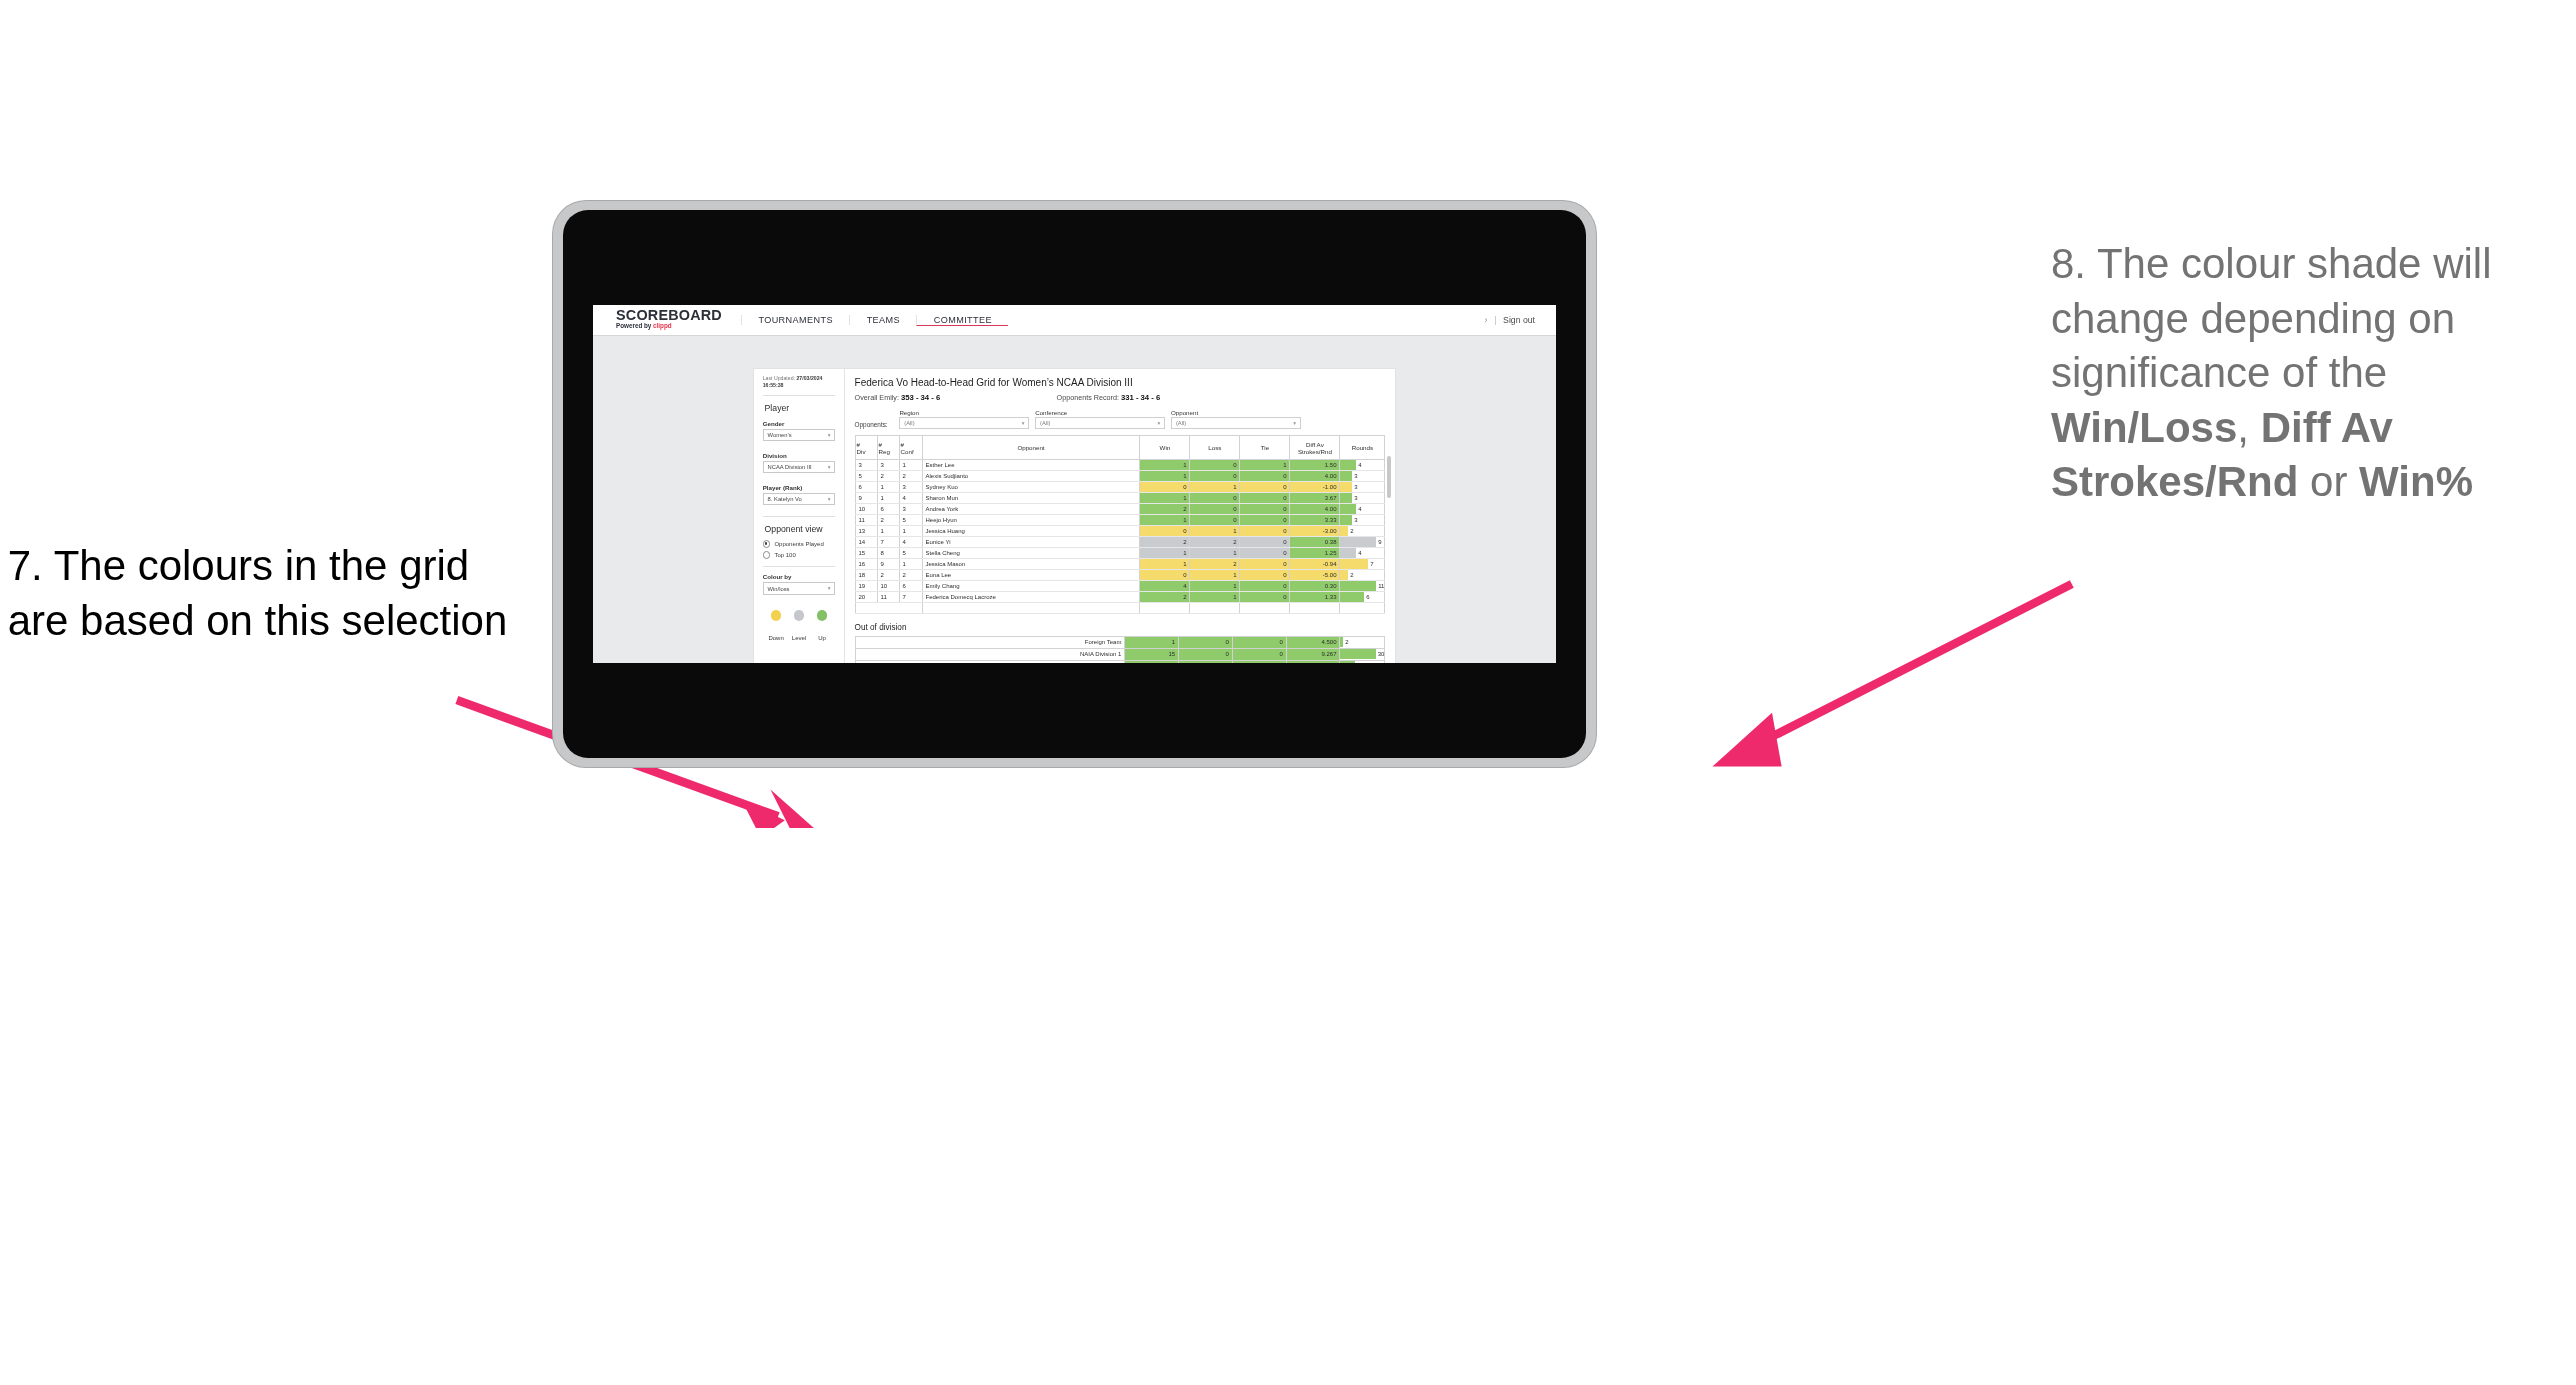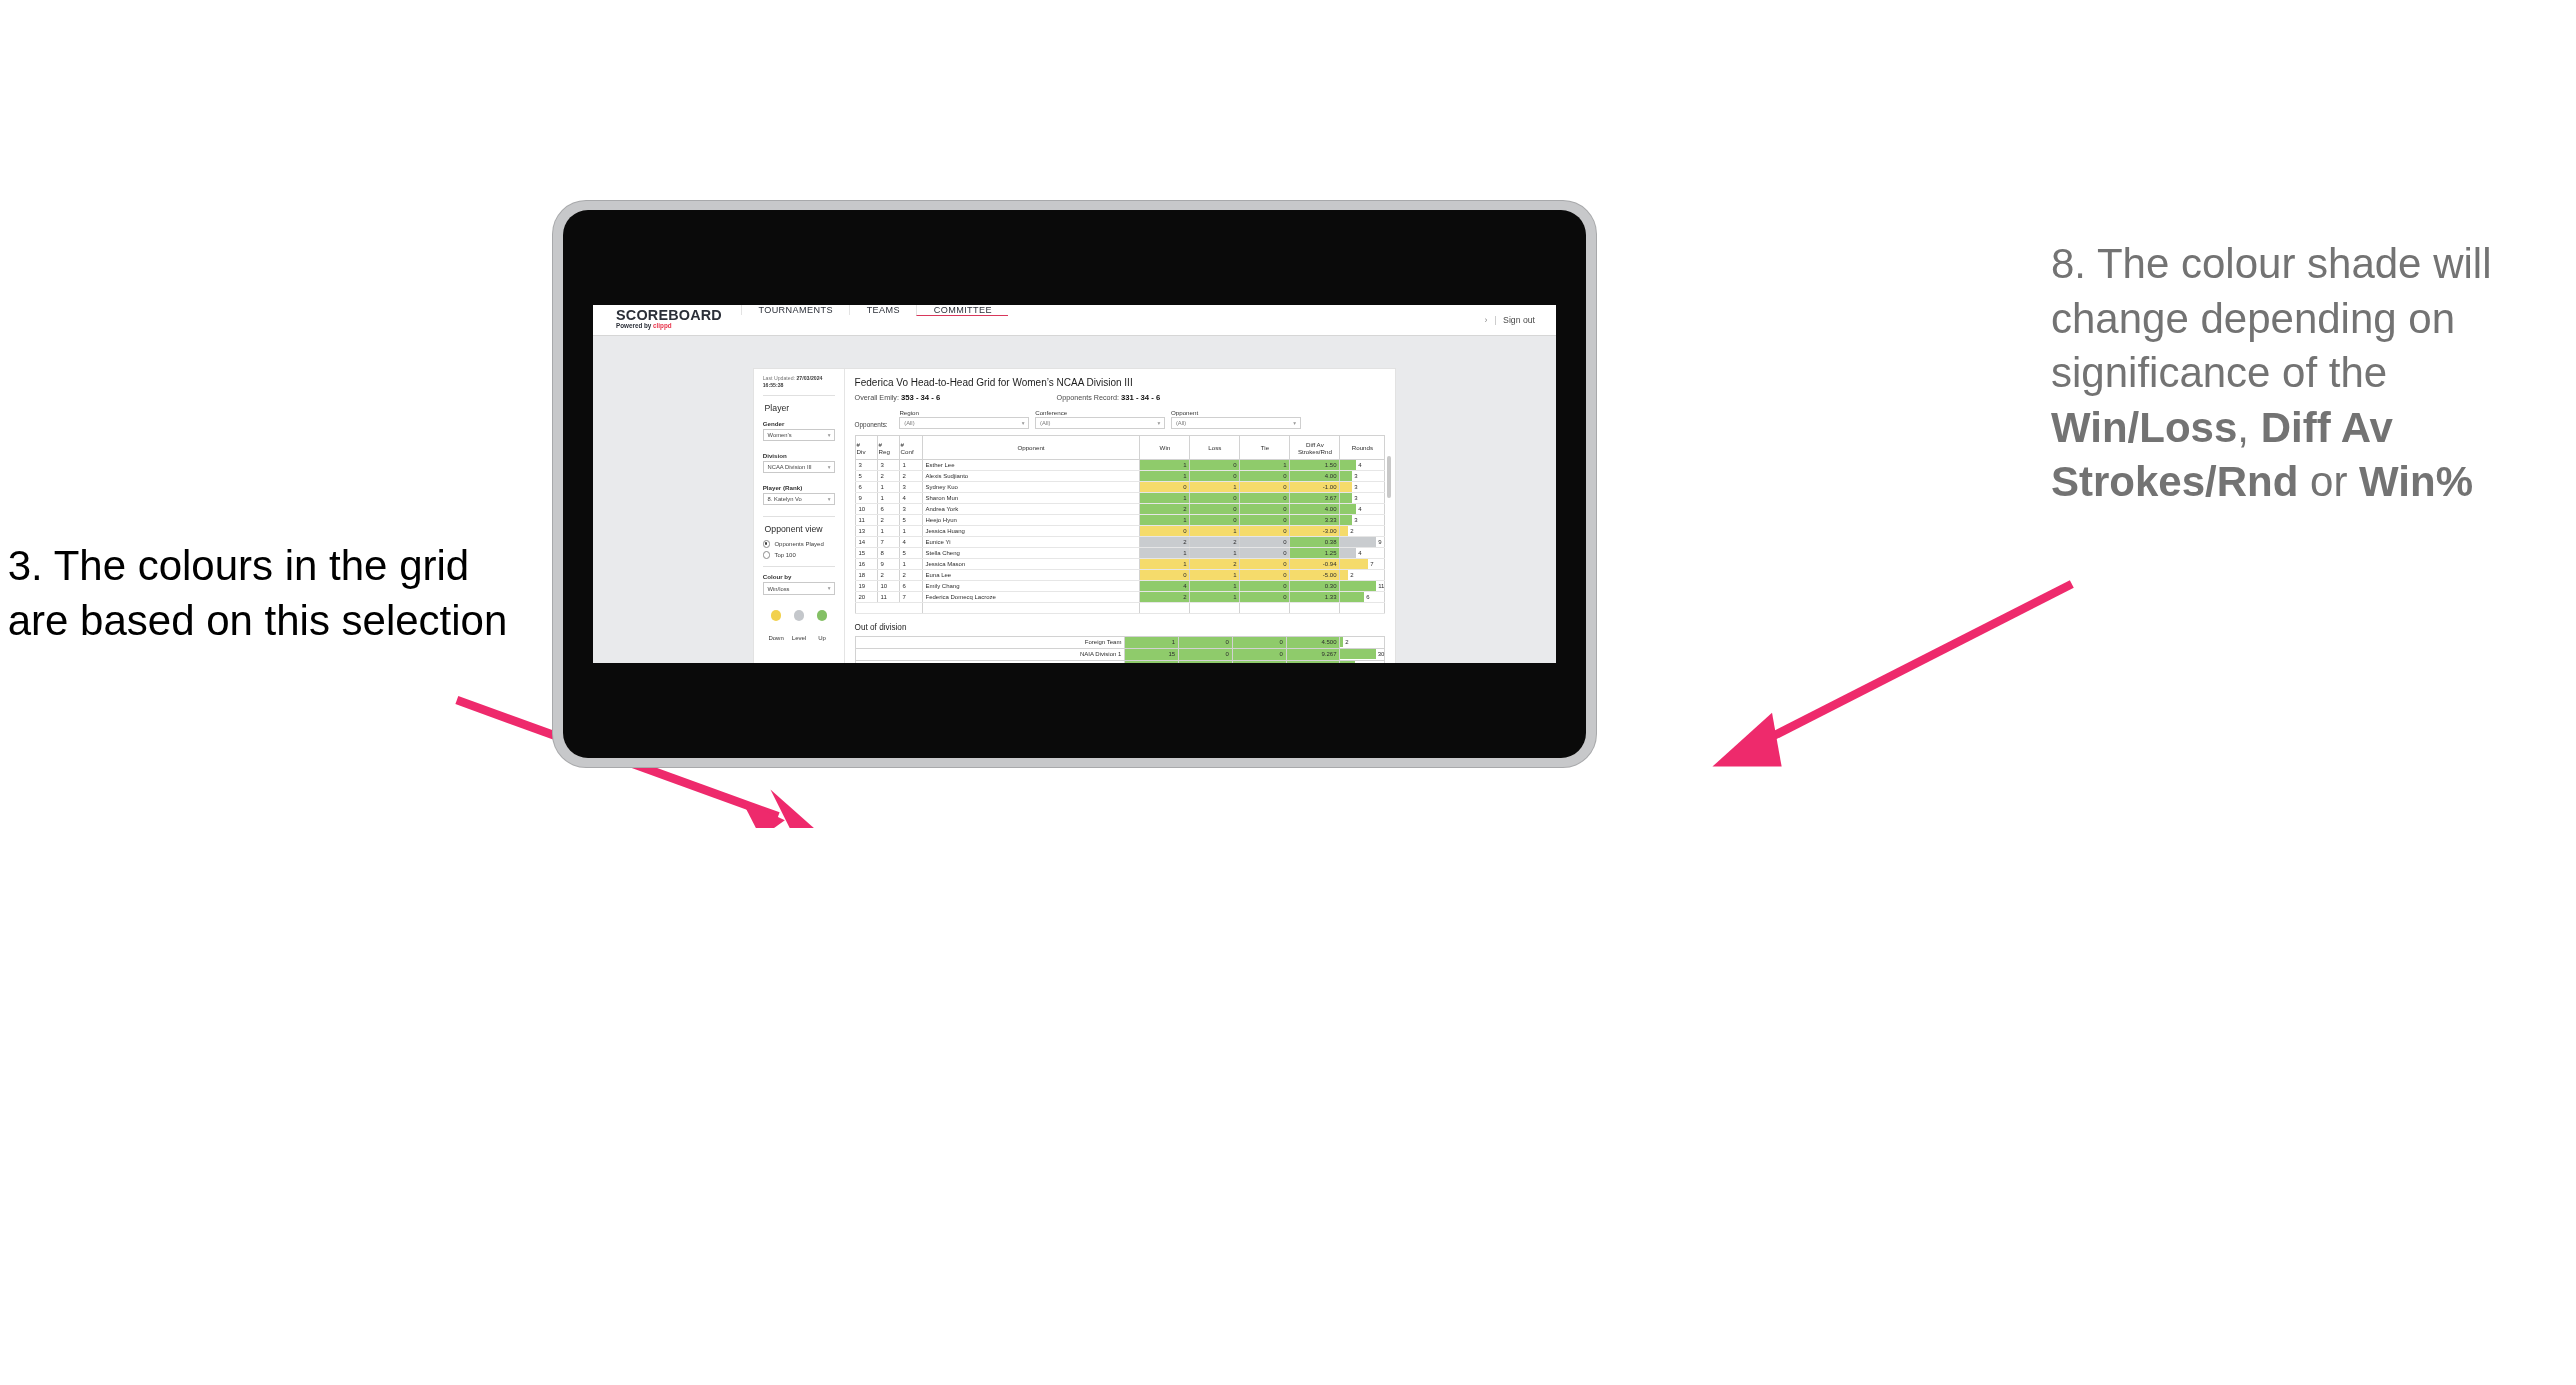--- a/index.html
+++ b/index.html
@@ -33,21 +33,21 @@
   }
 
   
   #topbar{height:30px;background:#fff;border-bottom:1px solid #d6d6d6;
     display:flex;align-items:stretch;position:relative;}
   .brand{padding:2.9px 0 0 23px;width:125px;}
   .brand .b1{font-size:14.4px;font-weight:700;letter-spacing:0.2px;color:#2b2f38;
     font-family:"Liberation Sans",sans-serif;line-height:14.4px;}
   .brand .b2{font-size:6.3px;color:#2b2f38;font-weight:700;line-height:8.7px;}
   .brand .b2 span{color:#e8334a;}
-  .topnav{display:flex;align-items:flex-start;}
+  .topnav{display:flex;align-items:center;}
   .topnav a{display:flex;align-items:center;padding:0 16.4px;font-size:9.1px;
     color:#2b2f38;letter-spacing:0.4px;text-decoration:none;
     border-left:1px solid #e3e3e3;}
   .topnav a.active{border-bottom:1.9px solid #d8375b;}
   #signout{position:absolute;right:21px;top:0;bottom:0;display:flex;
     align-items:center;gap:6.7px;font-size:8.7px;color:#4a4a4a;}
   #signout .chev{color:#888;font-size:8.7px;}
   #signout .sep{color:#bbb;}
 
   
@@ -125,21 +125,21 @@
   
   #ood-title{font-size:8.2px;color:#1d1d1d;margin:8.7px 0 3.9px 0;}
   #ood td{border:1px solid #d2d2d2;font-size:6px;color:#2d2d2d;height:11px;padding:0 2.9px;}
   .c-oopp{text-align:right;}
   svg{display:block;}
 </style>
 </head>
 <body>
 
 <div class="anno" id="anno-left" style="color: rgb(0, 0, 0);">
-  <span>3. The colours in the grid are based on this selection</span>
+  <span>7. The colours in the grid are based on this selection</span>
 </div>
 
 <svg class="arrow" style="left:453px;top:674px;" width="404" height="154" viewBox="0 0 420 160">
   <path d="M4 27 L338 148" stroke="#ee2a6c" stroke-width="9" fill="none"></path>
   <path d="M392 175 L330 120 L352 164 Z" fill="#ee2a6c"></path>
   <path d="M345 152 L300 131 L320 170 Z" fill="#ee2a6c"></path>
 </svg>
 
 <div class="anno" id="anno-right">
   <span>8. The colour shade will change depending on significance of the </span><b>Win/Loss</b><span>, </span><b>Diff Av Strokes/Rnd</b><span> or </span><b>Win%</b>

